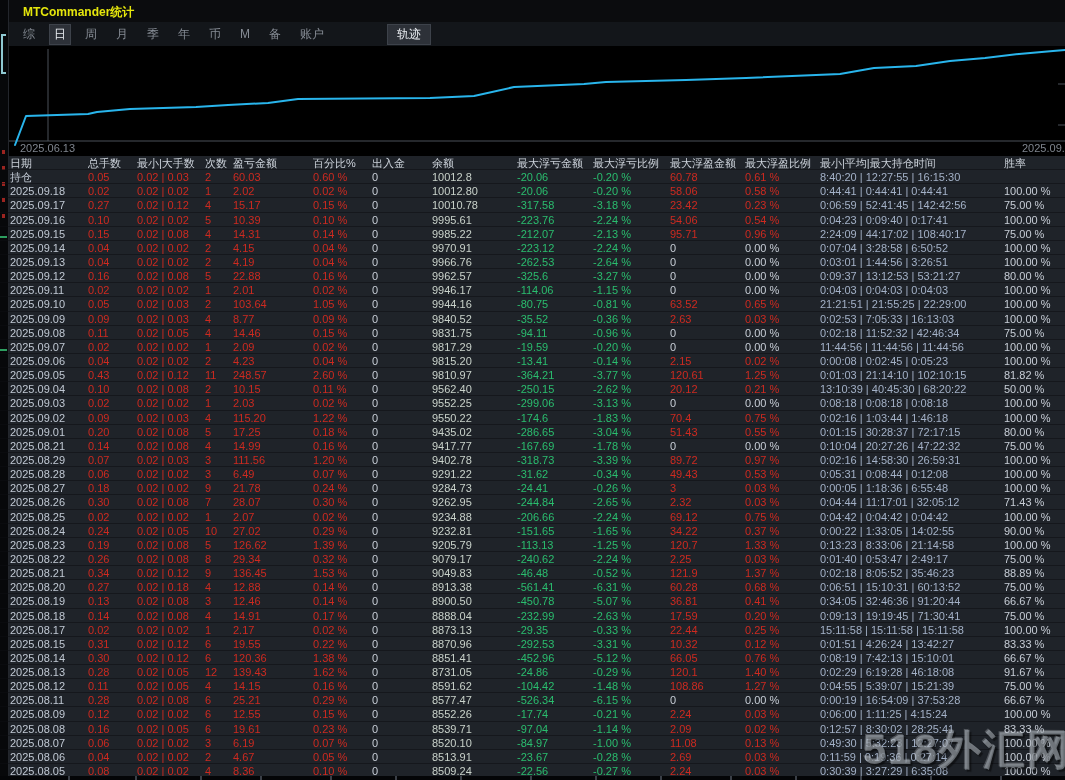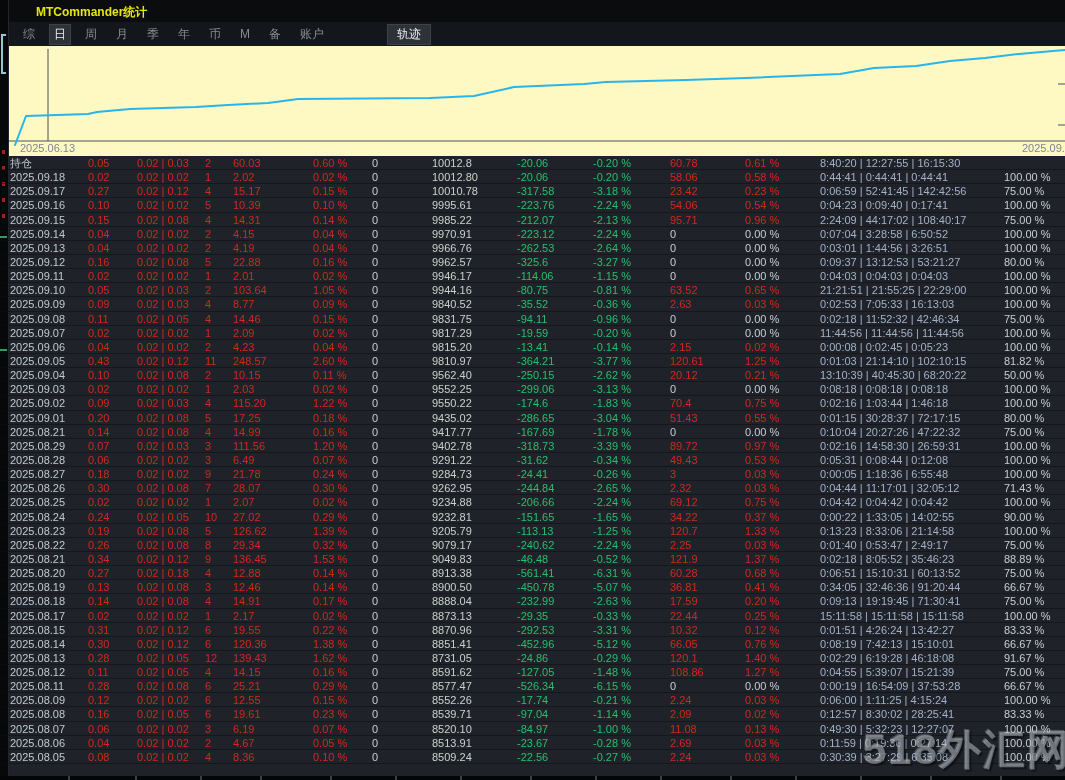--- a/index.html
+++ b/index.html
@@ -6,29 +6,29 @@
   body{
     width:1065px;height:780px;position:relative;overflow:hidden;
     background:#1f2329;font-family:"Liberation Sans",sans-serif;
     -webkit-font-smoothing:none;
   }
   
   #left-strip{position:absolute;left:0;top:0;width:8px;height:780px;background:#07080a;border-right:1px solid #23262c;}
   .strip-mark{position:absolute;}
   
   #titlebar{position:absolute;left:9px;top:0;width:1056px;height:22px;background:#0b0c0e;}
-  #app-title{position:absolute;left:27px;top:4px;font-size:12px;font-weight:bold;color:#e5e60c;white-space:nowrap;}
+  #app-title{position:absolute;left:14px;top:4px;font-size:12px;font-weight:bold;color:#e5e60c;white-space:nowrap;}
   #promo-link{position:absolute;left:836px;top:3px;font-size:14px;letter-spacing:1px;color:#4a8fd4;white-space:nowrap;}
   
   #tabbar{position:absolute;left:9px;top:22px;width:1056px;height:24px;background:#13161a;display:flex;align-items:center;}
   .tab{color:#868c95;font-size:12px;margin-left:9px;padding:2px 5px;cursor:default;white-space:nowrap;}
   .tab.sel{background:#2d3138;color:#e9ecf0;border:1px solid #3d424a;padding:1px 4px;}
   #trace-btn{margin-left:58px;background:#2d3138;color:#e9ecf0;border:1px solid #3d424a;font-size:12px;padding:1px 9px;white-space:nowrap;}
   
-  #chart-panel{position:absolute;left:9px;top:46px;width:1056px;height:110px;background:#fef9c3;}
+  #chart-panel{position:absolute;left:9px;top:46px;width:1056px;height:110px;background:#000000;}
   #chart-svg{position:absolute;left:0;top:0;}
   #xlabel-left{position:absolute;left:11px;top:96px;font-size:11px;color:#7f858e;}
   #xlabel-right{position:absolute;left:1013px;top:96px;font-size:11px;color:#7f858e;white-space:nowrap;}
   
   #stat-table{position:absolute;left:0;top:156px;width:1065px;}
   .trow{position:relative;height:14.15px;box-shadow:inset 0 -1px 0 rgba(12,14,18,0.55);}
   .trow.hdr .cell{color:#ccd2da;}
   .cell{position:absolute;top:0;height:14.15px;line-height:14.3px;font-size:11px;white-space:nowrap;overflow:visible;}
   .c-date{left:10px;}   .c-lots{left:88px;}   .c-minmax{left:137px;}
   .c-count{left:205px;} .c-pnl{left:233px;}   .c-pct{left:313px;}
@@ -89,20 +89,36 @@
     <line x1="1049" y1="38" x2="1056" y2="38" stroke="#4b5058" stroke-width="1"></line>
     <line x1="1049" y1="79" x2="1056" y2="79" stroke="#4b5058" stroke-width="1"></line>
     <polyline fill="none" stroke-width="2" stroke-linejoin="round" stroke-linecap="round" points="6,99 17,70 79,68 88,66 121,63 187,61 219,59 259,57 289,53 421,52 465,50 505,41 575,38 597,36 677,34 737,32 831,28 865,22 907,20 941,15 976,12 1010,8 1044,5 1056,4" stroke="#29b5ec"></polyline>
   </svg>
   <div id="xlabel-left">2025.06.13</div>
   <div id="xlabel-right">2025.09.</div>
 </div>
 
 <div id="stat-table">
 
+<div class="trow hdr">
+      <div class="cell c-date">日期</div>
+      <div class="cell c-lots">总手数</div>
+      <div class="cell c-minmax">最小|大手数</div>
+      <div class="cell c-count">次数</div>
+      <div class="cell c-pnl">盈亏金额</div>
+      <div class="cell c-pct">百分比%</div>
+      <div class="cell c-inout">出入金</div>
+      <div class="cell c-balance">余额</div>
+      <div class="cell c-mfl">最大浮亏金额</div>
+      <div class="cell c-mflp">最大浮亏比例</div>
+      <div class="cell c-mfp">最大浮盈金额</div>
+      <div class="cell c-mfpp">最大浮盈比例</div>
+      <div class="cell c-time">最小|平均|最大持仓时间</div>
+      <div class="cell c-win">胜率</div>
+    </div>
     <div class="trow">
       <div class="cell c-date date">持仓</div>
       <div class="cell c-lots red">0.05</div>
       <div class="cell c-minmax red">0.02 | 0.03</div>
       <div class="cell c-count red">2</div>
       <div class="cell c-pnl red">60.03</div>
       <div class="cell c-pct red">0.60 %</div>
       <div class="cell c-inout neutral">0</div>
       <div class="cell c-balance balance">10012.8</div>
       <div class="cell c-mfl green">-20.06</div>
@@ -674,21 +690,21 @@
     </div>
     <div class="trow">
       <div class="cell c-date date">2025.08.12</div>
       <div class="cell c-lots red">0.11</div>
       <div class="cell c-minmax red">0.02 | 0.05</div>
       <div class="cell c-count red">4</div>
       <div class="cell c-pnl red">14.15</div>
       <div class="cell c-pct red">0.16 %</div>
       <div class="cell c-inout neutral">0</div>
       <div class="cell c-balance balance">8591.62</div>
-      <div class="cell c-mfl green">-127.05</div>
+      <div class="cell c-mfl green">-104.42</div>
       <div class="cell c-mflp green">-1.48 %</div>
       <div class="cell c-mfp red">108.86</div>
       <div class="cell c-mfpp red">1.27 %</div>
       <div class="cell c-time time">0:04:55 | 5:39:07 | 15:21:39</div>
       <div class="cell c-win win">75.00 %</div>
     </div>
     <div class="trow">
       <div class="cell c-date date">2025.08.11</div>
       <div class="cell c-lots red">0.28</div>
       <div class="cell c-minmax red">0.02 | 0.08</div>

